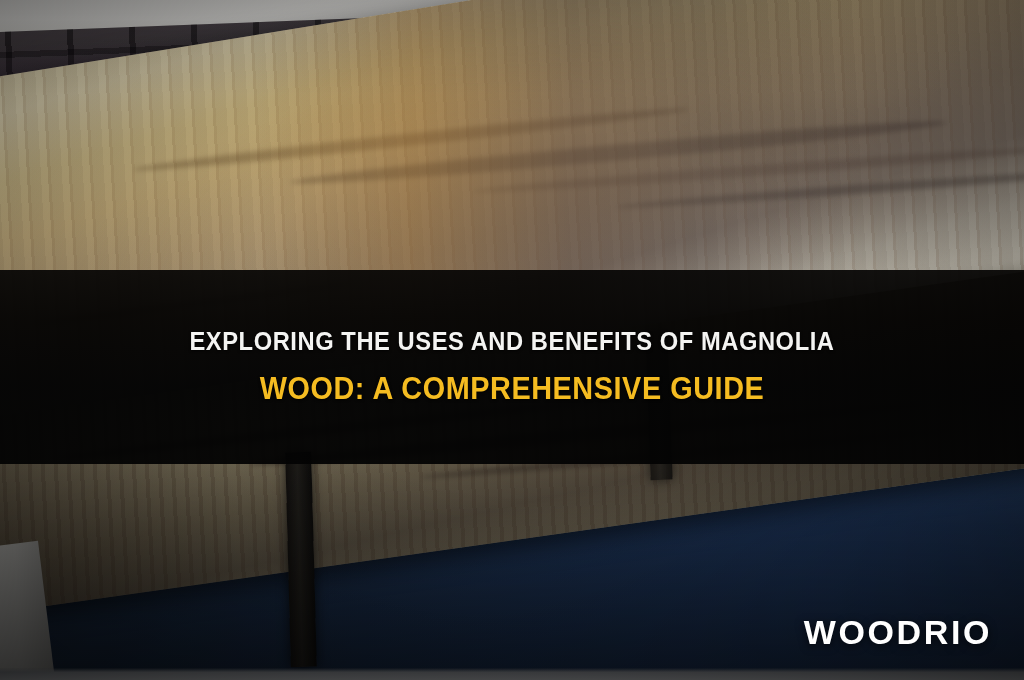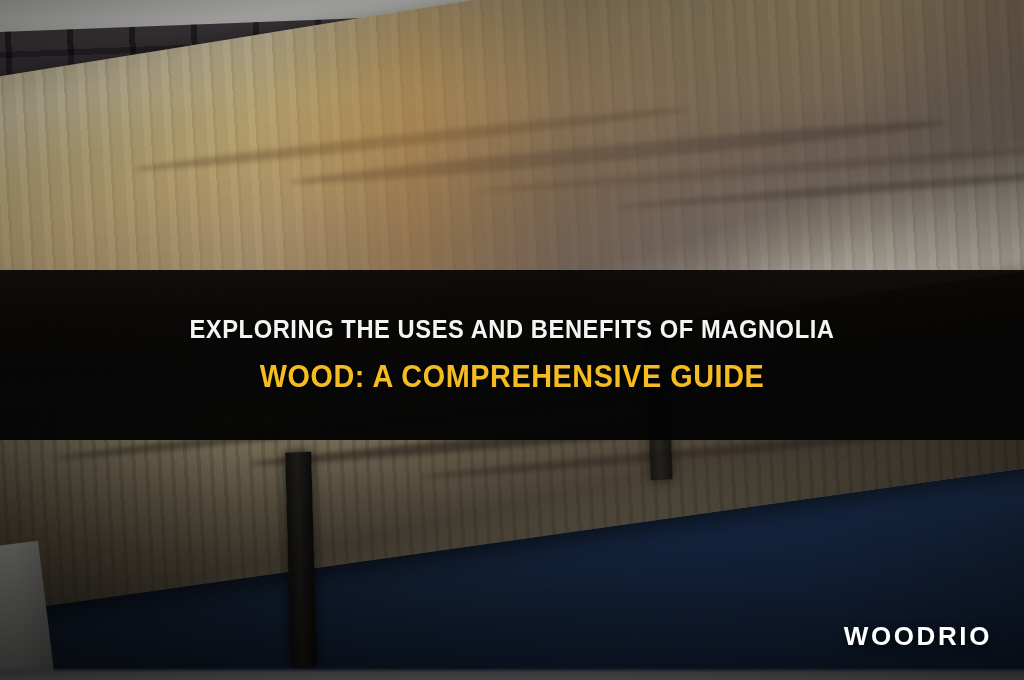--- a/index.html
+++ b/index.html
@@ -176,21 +176,21 @@
     position:absolute; inset:0;
     background:
       radial-gradient(ellipse at 50% 45%, rgba(0,0,0,0) 35%, rgba(0,0,0,.45) 100%),
       linear-gradient(180deg, rgba(0,0,0,.10) 0%, rgba(0,0,0,0) 14%, rgba(0,0,0,0) 58%, rgba(0,0,0,.55) 100%);
     pointer-events:none;
   }
 
   
   .overlay-band {
     position:absolute;
-    left:0; top:270px; width:100%; height:170px;
+    left:0; top:270px; width:100%; height:194px;
     background:linear-gradient(180deg,
       rgba(8,7,6,.94) 0%,
       rgba(6,5,4,.965) 25%,
       rgba(4,4,4,.975) 60%,
       rgba(3,3,3,.95) 100%);
     display:flex;
     flex-direction:column;
     align-items:center;
     justify-content:center;
   }
@@ -218,21 +218,21 @@
     transform:scaleX(.93);
     margin-top:12px;
     text-shadow:0 1px 3px rgba(0,0,0,.8);
   }
 
   
   .watermark {
     position:absolute;
     right:32px; bottom:28px;
     color:#ffffff;
-    font-size:26px;
+    font-size:34px;
     font-weight:700;
     letter-spacing:2.6px;
     text-shadow:0 2px 8px rgba(0,0,0,.7);
     user-select:none;
   }
 </style>
 </head>
 <body>
 
 <div class="banner">

